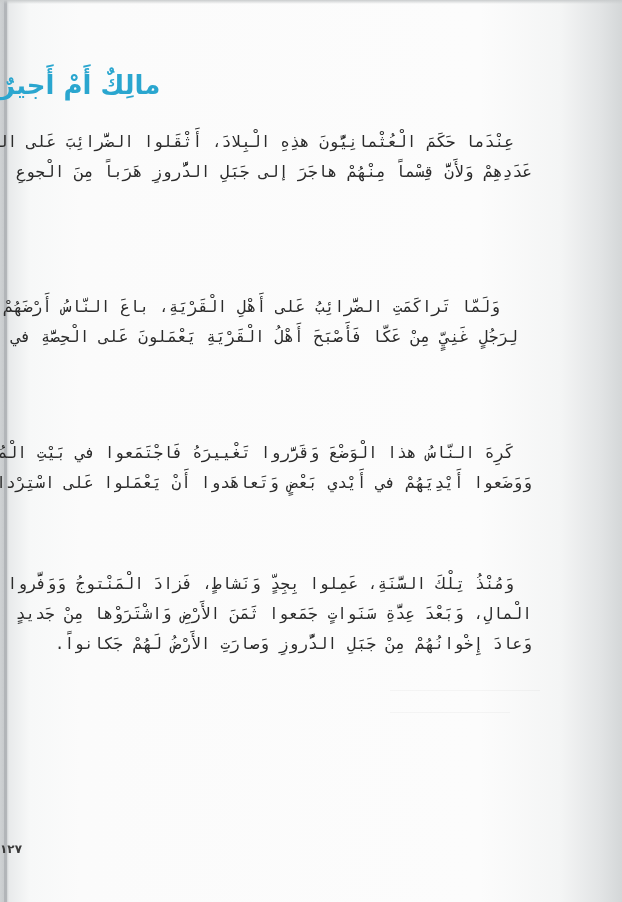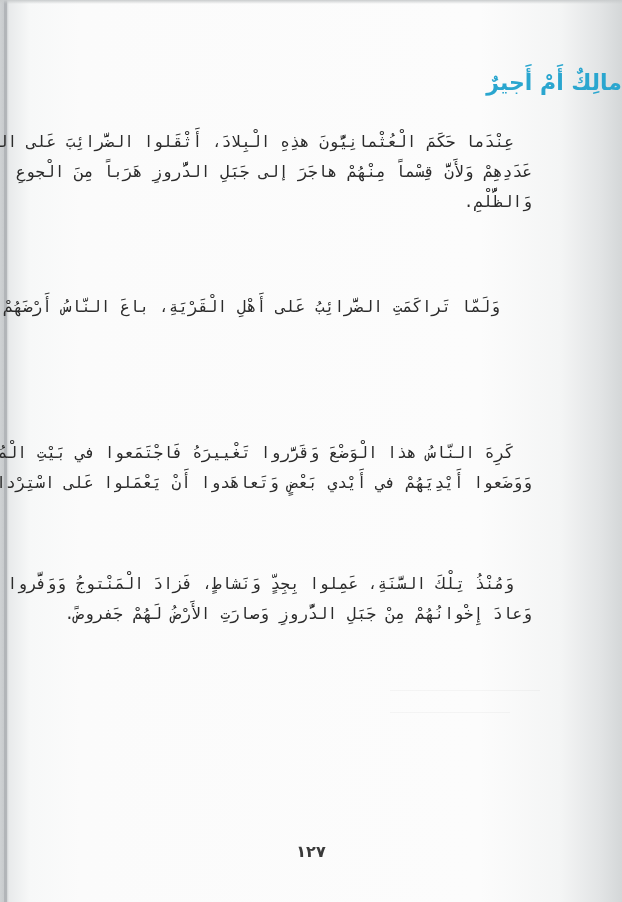--- a/index.html
+++ b/index.html
@@ -32,24 +32,24 @@
       left: 0;
       width: 622px;
       height: 4px;
       background: linear-gradient(#c9cccd, rgba(255,255,255,0));
     }
     .page-title {
       position: absolute;
       top: 70px;
       left: 0;
       width: 622px;
-      text-align: right;
+      text-align: left;
       font-family: "DejaVu Sans", sans-serif;
       font-weight: bold;
-      font-size: 22px;
+      font-size: 26px;
       color: #2aa6cf;
       direction: rtl;
       margin: 0;
     }
     .body-text {
       position: absolute;
       top: 128px;
       left: 92px;
       width: 440px;
       direction: rtl;
@@ -72,23 +72,23 @@
     .para-1 { position: absolute; top: 0; right: 0; width: 440px; }
     .para-2 { position: absolute; top: 165px; right: 14px; width: 440px; }
     .para-3 { position: absolute; top: 289px; right: 0; width: 440px; margin-top: 22px; }
     .para-4 { position: absolute; top: 442px; right: 0; width: 440px; margin-left: 28px; }
     .indent { padding-right: 18px; }
     .page-number {
       position: absolute;
       top: 842px;
       left: 0;
       width: 622px;
-      text-align: center;
+      text-align: left;
       font-family: "DejaVu Sans", sans-serif;
-      font-size: 16px;
+      font-size: 12px;
       font-weight: bold;
       color: #3a3a3a;
       direction: rtl;
     }
     .bleed {
       position: absolute;
       left: 390px;
       width: 150px;
       height: 1px;
       background: rgba(150,150,150,0.08);
@@ -101,35 +101,36 @@
   <div class="spine-line"></div>
   <div class="top-edge"></div>
 
   <h1 class="page-title">مالِكٌ أَمْ أَجيرٌ</h1>
 
   <div class="body-text">
 
     <div class="para-1">
       <span class="line indent">عِنْدَما حَكَمَ الْعُثْمانِيُّونَ هذِهِ الْبِلادَ، أَثْقَلوا الضَّرائِبَ عَلى النّاسِ،</span>
       <span class="line">عَدَدِهِمْ وَلأَنَّ قِسْماً مِنْهُمْ هاجَرَ إلى جَبَلِ الدُّروزِ هَرَباً مِنَ الْجوعِ</span>
-      <span class="line last">وَالظُّلْمِ.</span>
     </div>
 
     <div class="para-2">
       <span class="line indent">وَلَمّا تَراكَمَتِ الضَّرائِبُ عَلى أَهْلِ الْقَرْيَةِ، باعَ النّاسُ أَرْضَهُمْ</span>
+      <span class="line">لِرَجُلٍ غَنِيٍّ مِنْ عَكّا فَأَصْبَحَ أَهْلُ الْقَرْيَةِ يَعْمَلونَ عَلى الْحِصَّةِ في</span>
     </div>
 
     <div class="para-3">
       <span class="line indent">كَرِهَ النّاسُ هذا الْوَضْعَ وَقَرَّروا تَغْييرَهُ فَاجْتَمَعوا في بَيْتِ الْمُخْتارِ</span>
       <span class="line">وَوَضَعوا أَيْدِيَهُمْ في أَيْدي بَعْضٍ وَتَعاهَدوا أَنْ يَعْمَلوا عَلى اسْتِرْدادِ</span>
     </div>
 
     <div class="para-4">
       <span class="line indent">وَمُنْذُ تِلْكَ السَّنَةِ، عَمِلوا بِجِدٍّ وَنَشاطٍ، فَزادَ الْمَنْتوجُ وَوَفَّروا بَعْضَ</span>
-      <span class="line last">وَعادَ إِخْوانُهُمْ مِنْ جَبَلِ الدُّروزِ وَصارَتِ الأَرْضُ لَهُمْ جَفروضً.</span>
+      <span class="line">الْمالِ، وَبَعْدَ عِدَّةِ سَنَواتٍ جَمَعوا ثَمَنَ الأَرْضِ وَاشْتَرَوْها مِنْ جَديدٍ</span>
+      <span class="line last">وَعادَ إِخْوانُهُمْ مِنْ جَبَلِ الدُّروزِ وَصارَتِ الأَرْضُ لَهُمْ جَكانواً.</span>
     </div>
 
   </div>
 
   <div class="bleed" style="top:690px;"></div>
   <div class="bleed" style="top:712px; width:120px;"></div>
 
   <div class="page-number">١٢٧</div>
 </div>
 

